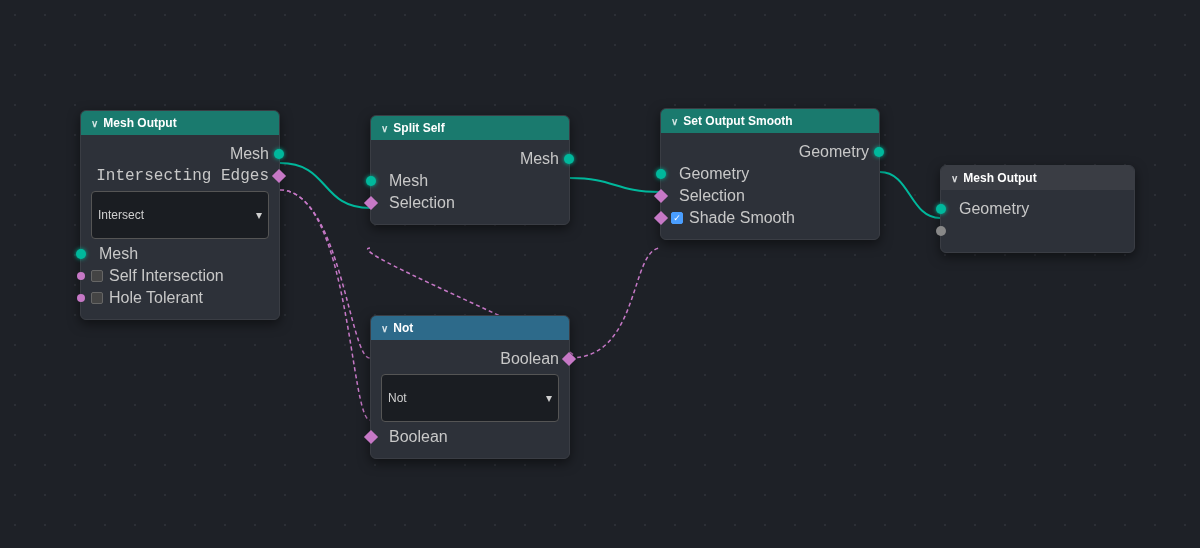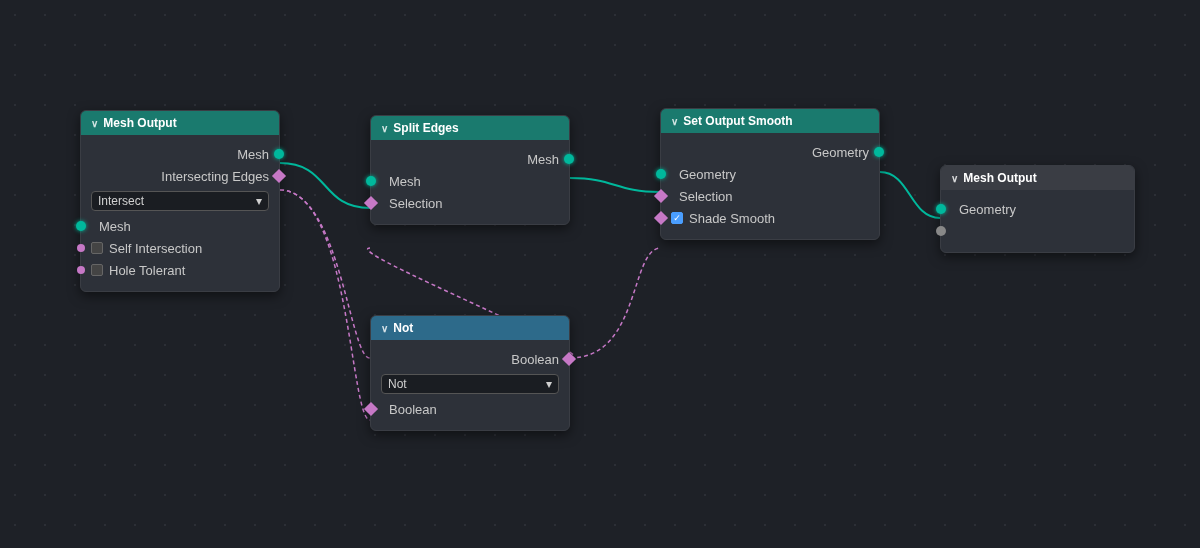--- a/index.html
+++ b/index.html
@@ -114,21 +114,21 @@
       border-radius: 50%;
     }
 
     
     .node-dropdown {
       background: #1a1d22;
       border: 1px solid #555;
       border-radius: 4px;
       color: #d0d0d0;
       font-size: 12px;
-      padding: 2px 6px;
+      padding: 16px 6px;
       margin: 4px 10px;
       width: calc(100% - 20px);
       display: flex;
       align-items: center;
       justify-content: space-between;
     }
 
     
     .checkbox-row {
       display: flex;
@@ -168,21 +168,21 @@
     
     #wire-canvas {
       position: absolute;
       top: 0; left: 0;
       width: 1200px;
       height: 548px;
       pointer-events: none;
     }
 
     .label-text {
-      font-size: 13px;
+      font-size: 16px;
       color: #c8c8c8;
     }
 
     .label-text.right {
       text-align: right;
     }
   </style>
 </head>
 <body>
 
@@ -208,21 +208,21 @@
     <span class="chevron">∨</span>
     <span>Mesh Output</span>
   </div>
   <div class="node-body">
 
     <div class="node-row right" style="position:relative;">
       <span class="label-text right">Mesh</span>
       <div class="socket teal right-socket"></div>
     </div>
 
-    <div class="node-row right" style="position:relative;">
+    <div class="node-row right" style="position:relative;font-family:Liberation Mono, monospace;">
       <span class="label-text right">Intersecting Edges</span>
       <div class="socket pink right-socket"></div>
     </div>
 
     <div class="node-dropdown">
       <span>Intersect</span>
       <span>▾</span>
     </div>
 
     <div class="node-row left" style="position:relative;">
@@ -240,21 +240,21 @@
       <div class="socket small-pink left-socket" style="border-radius:50%; width:8px; height:8px; background:#c678c6; left:-4px;"></div>
       <div class="checkbox-box"></div>
       <span class="label-text">Hole Tolerant</span>
     </div>
   </div>
 </div>
 
 <div class="node" style="left:370px; top:115px; width:200px;">
   <div class="node-header header-teal">
     <span class="chevron">∨</span>
-    <span>Split Edges</span>
+    <span>Split Self</span>
   </div>
   <div class="node-body">
 
     <div class="node-row right" style="position:relative;">
       <span class="label-text right">Mesh</span>
       <div class="socket teal right-socket"></div>
     </div>
 
     <div class="node-row left" style="position:relative;">
       <div class="socket teal left-socket"></div>

